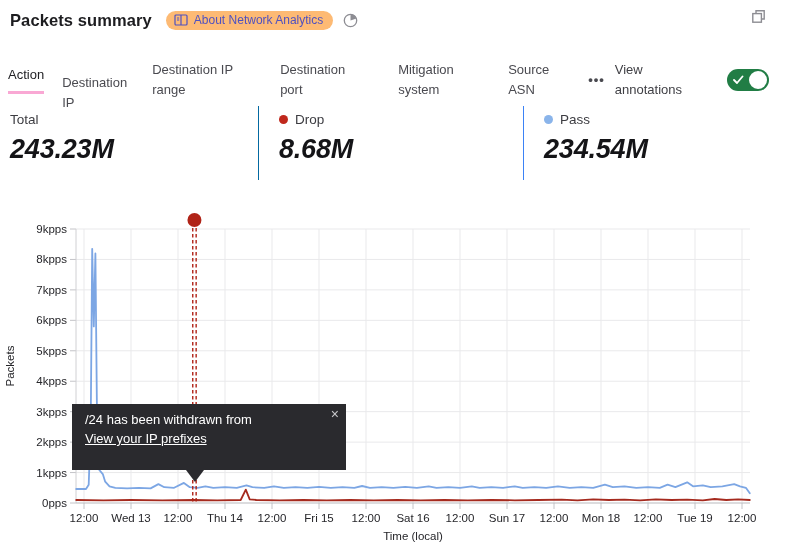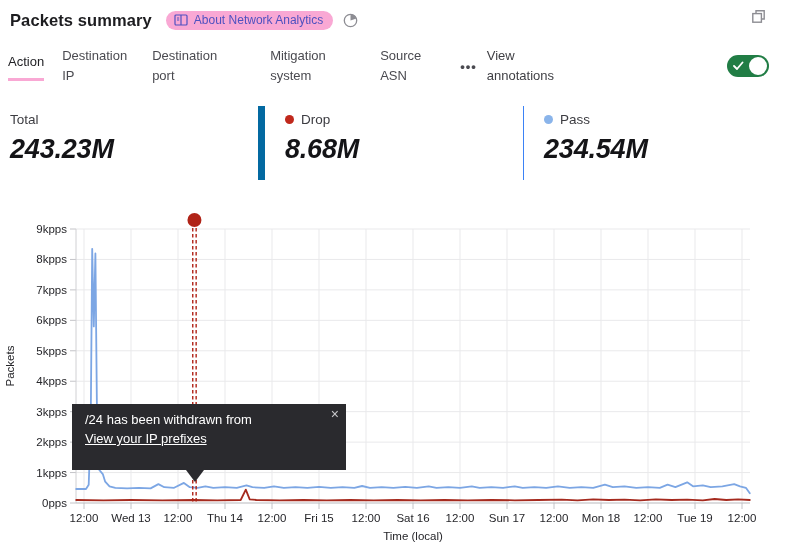--- a/index.html
+++ b/index.html
@@ -2,40 +2,40 @@
 <html><head>
 <meta charset="utf-8">
 <style>
   html,body{margin:0;padding:0;background:#fff;}
   body{width:785px;height:555px;position:relative;overflow:hidden;
        font-family:"Liberation Sans",sans-serif;color:#1d1d20;}
 
   
   .header{position:absolute;left:10px;top:8px;right:6px;height:24px;display:flex;align-items:center;}
   .title{font-size:16.5px;font-weight:700;letter-spacing:.1px;}
-  .badge{display:inline-flex;align-items:center;gap:6px;background:#f9a8d4;color:#4f51c0;
+  .badge{display:inline-flex;align-items:center;gap:6px;background:#fdba74;color:#4f51c0;
          border-radius:10px;padding:2px 10px 3px 8px;font-size:12px;margin-left:14px;cursor:pointer;}
   .pie-btn{margin-left:9px;display:inline-flex;cursor:pointer;}
   .popout{position:absolute;right:12px;top:0;cursor:pointer;}
 
   
   .tabs-row{position:absolute;left:8px;top:46px;right:16px;display:flex;align-items:center;}
   .tab{font-size:13px;line-height:20px;color:#4a4a50;cursor:pointer;}
   .tab.active{color:#222226;border-bottom:3px solid #f9a8d4;padding-bottom:6px;}
   .ellipsis{font-size:13px;font-weight:700;color:#4a4a50;letter-spacing:1px;cursor:pointer;margin-right:10px;}
   .show-ann{font-size:13px;line-height:20px;color:#3f3f44;width:90px;}
   .toggle{margin-left:auto;width:42px;height:22px;border-radius:11px;background:#217d45;position:relative;cursor:pointer;flex:none;}
   .toggle .knob{position:absolute;right:2px;top:2px;width:18px;height:18px;border-radius:50%;background:#fff;}
   .toggle svg{position:absolute;left:6px;top:6px;}
 
   
   .stats{position:absolute;left:0;top:106px;width:785px;height:74px;display:flex;}
   .stat{box-sizing:border-box;padding:4px 0 0 20px;}
   .stat:first-child{padding-left:10px;width:258px;}
-  .stat:nth-child(2){width:265px;border-left:7px solid #0369a1;}
+  .stat:nth-child(2){width:265px;border-left:1px solid #0369a1;}
   .stat:nth-child(3){flex:1;border-left:1px solid #3b82f6;}
   .stat-top{display:flex;align-items:center;gap:7px;font-size:13.5px;color:#3c3c41;height:18px;}
   .dot{width:9px;height:9px;border-radius:50%;flex:none;}
   .stat-val{font-size:27px;font-weight:600;color:#141417;margin-top:6px;letter-spacing:-.2px;font-style:italic;}
 
   
   #chart-wrap{position:absolute;left:0;top:205px;width:785px;height:350px;}
   #chart-svg{position:absolute;left:0;top:0;z-index:1;}
   #chart-svg text{font-family:"Liberation Sans",sans-serif;}
 
@@ -72,21 +72,22 @@
     <svg width="17" height="17" viewBox="0 0 17 17">
       <path d="M6 5.2 V2.8 H14.2 V11 H11.8" fill="none" stroke="#8d8d93" stroke-width="1.4"></path>
       <rect x="2.8" y="5.6" width="8.6" height="8.6" fill="#fff" stroke="#8d8d93" stroke-width="1.4"></rect>
     </svg>
   </span>
 </div>
 
 <div class="tabs-row">
   <div id="tabs" style="display:flex;align-items:center;">
       <div class="tab active" style="margin-right: 18px;">Action</div>
-      <div class="tab" style="width: 72px; margin-right: 18px;">Destination IP</div>
+      <div class="tab" style="width: 72px; margin-right: 18px; margin-top: 27px;">Destination IP</div>
+      <div class="tab" style="width: 88px; margin-right: 40px;">Destination IP range</div>
       <div class="tab" style="width: 78px; margin-right: 40px;">Destination port</div>
       <div class="tab" style="width: 78px; margin-right: 32px;">Mitigation system</div>
       <div class="tab" style="width: 52px; margin-right: 28px;">Source ASN</div>
     </div>
   <span class="ellipsis">•••</span>
   <span class="show-ann">View annotations</span>
   <span class="toggle">
     <svg width="11" height="10" viewBox="0 0 11 10">
       <polyline points="1,5 4,8 9.5,1.5" fill="none" stroke="#fff" stroke-width="1.8" stroke-linecap="round" stroke-linejoin="round"></polyline>
     </svg>

